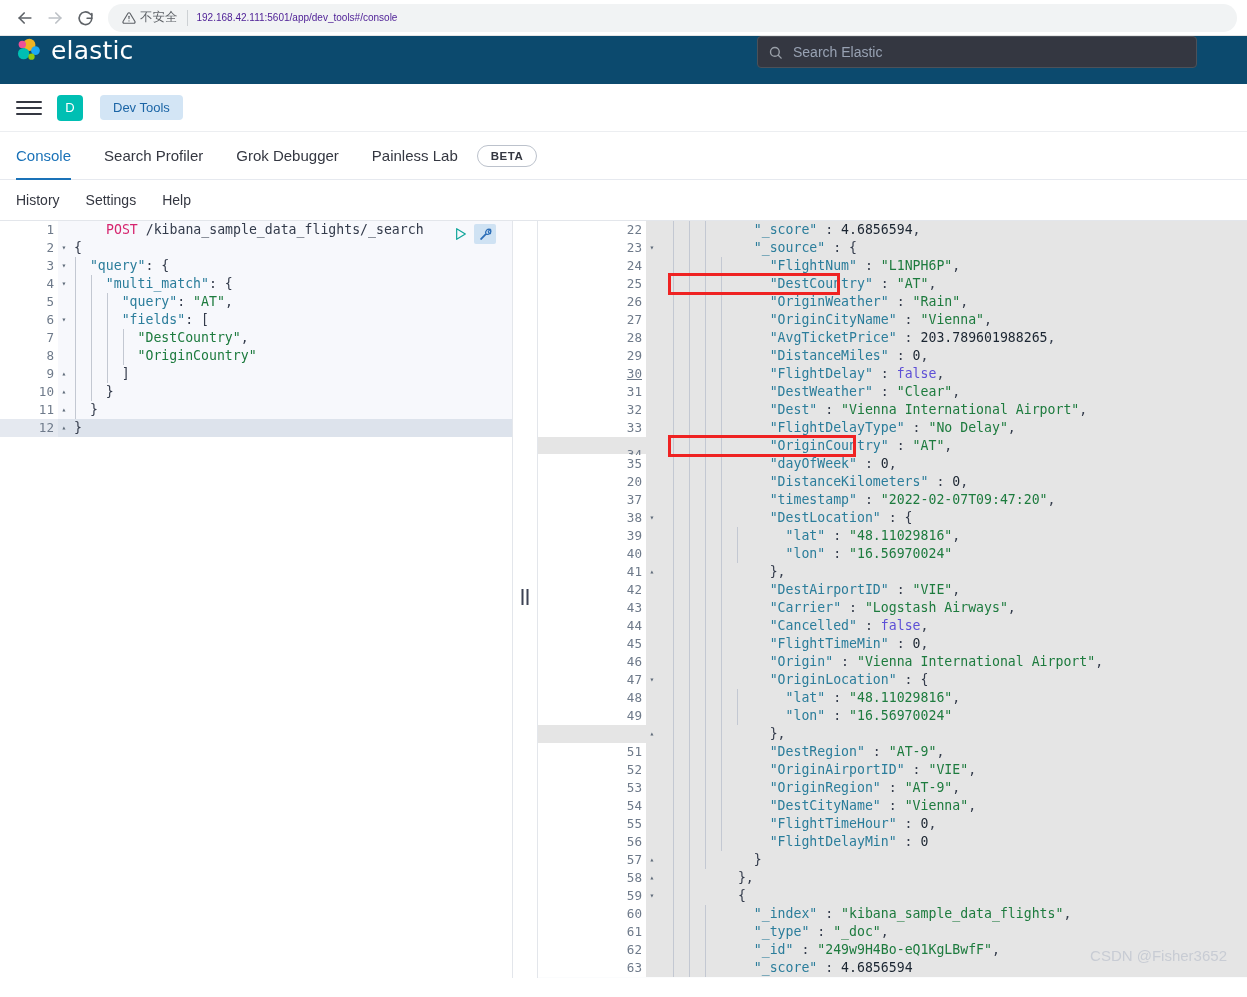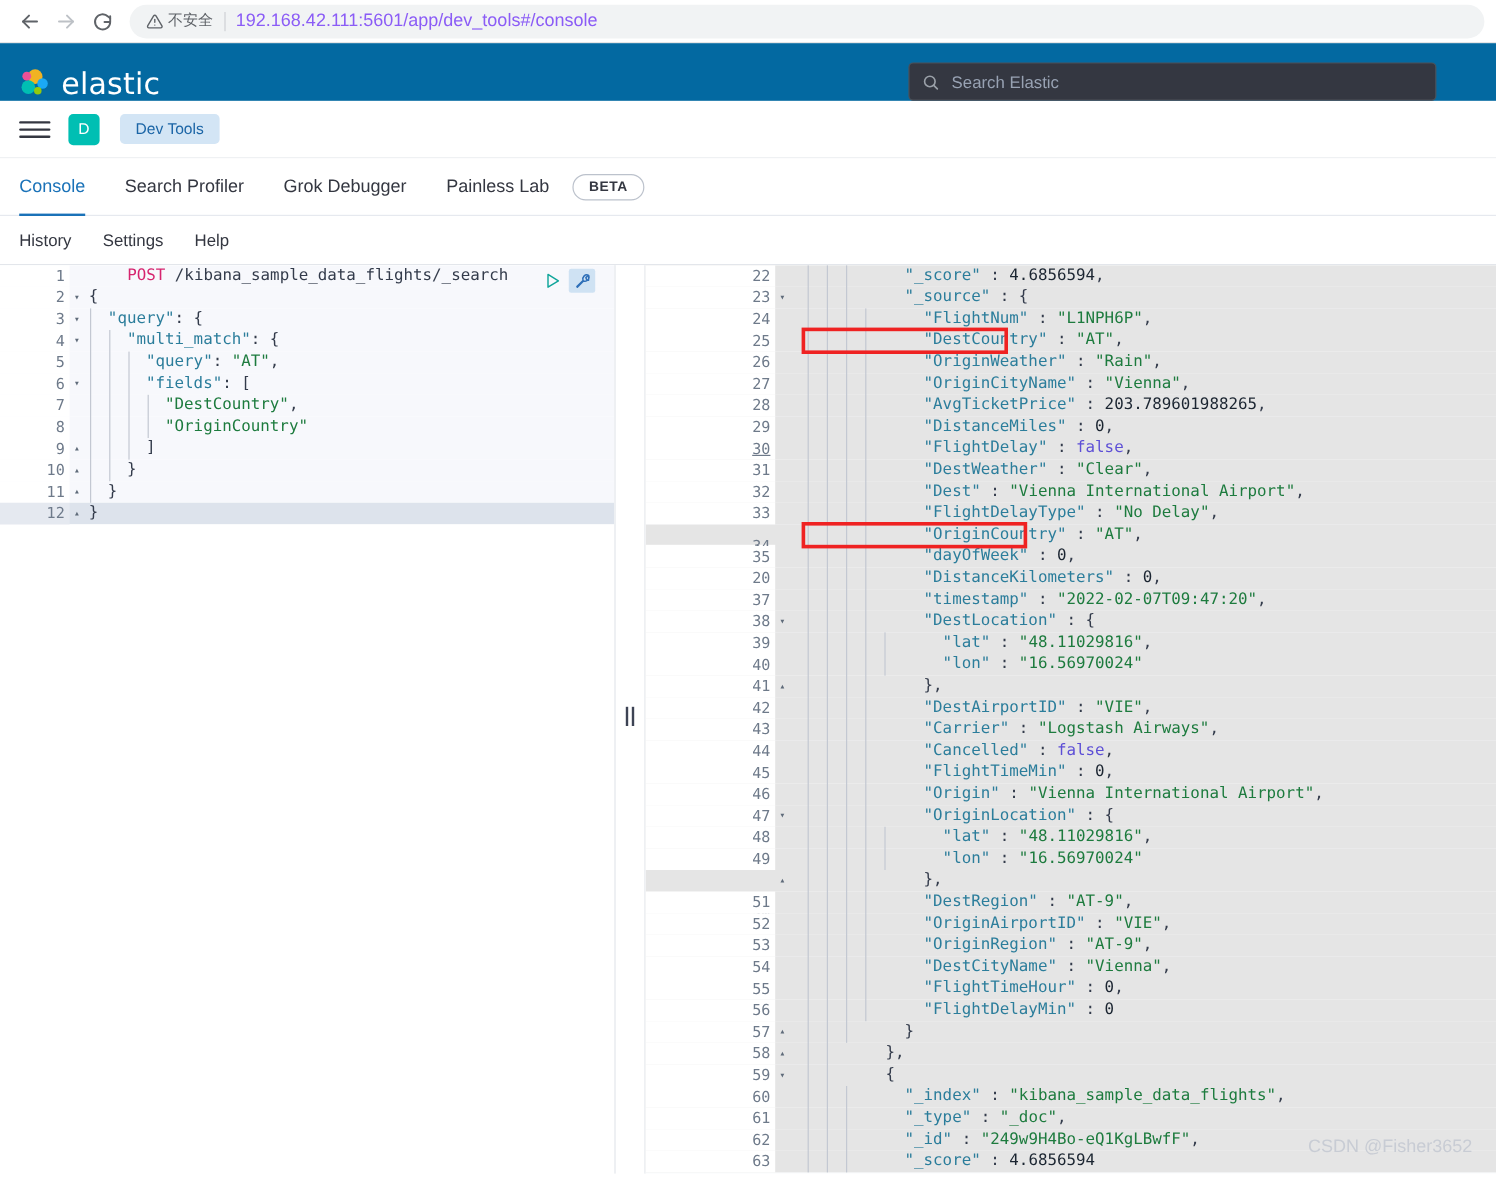--- a/index.html
+++ b/index.html
@@ -49,31 +49,31 @@
   }
   #security-chip .warn-ico { margin-right: 4px; display:flex; }
   #security-divider {
     width: 1px; height: 16px;
     background: #cdd1d4;
     margin: 0 9px;
     flex: 0 0 auto;
   }
   #omnibox-url {
     white-space: nowrap;
-    font-size: 15px;
-    color: #8b5cf6;
+    font-size: 10px;
+    color: #4c1d95;
     text-align: right;
   }
 
   
   #elastic-header {
     height: 48px;
-    background: #0369a1;
-    display: flex;
-    align-items: flex-end;
+    background: #0c4a6e;
+    display: flex;
+    align-items: flex-start;
     padding: 0 14px;
     position: relative;
   }
   #logo-wrap { display: flex; align-items: center; }
   #logo-text {
     color: #ffffff;
     font-size: 25px;
     letter-spacing: .2px;
     margin-left: 9px;
     font-family: "DejaVu Sans", sans-serif;

